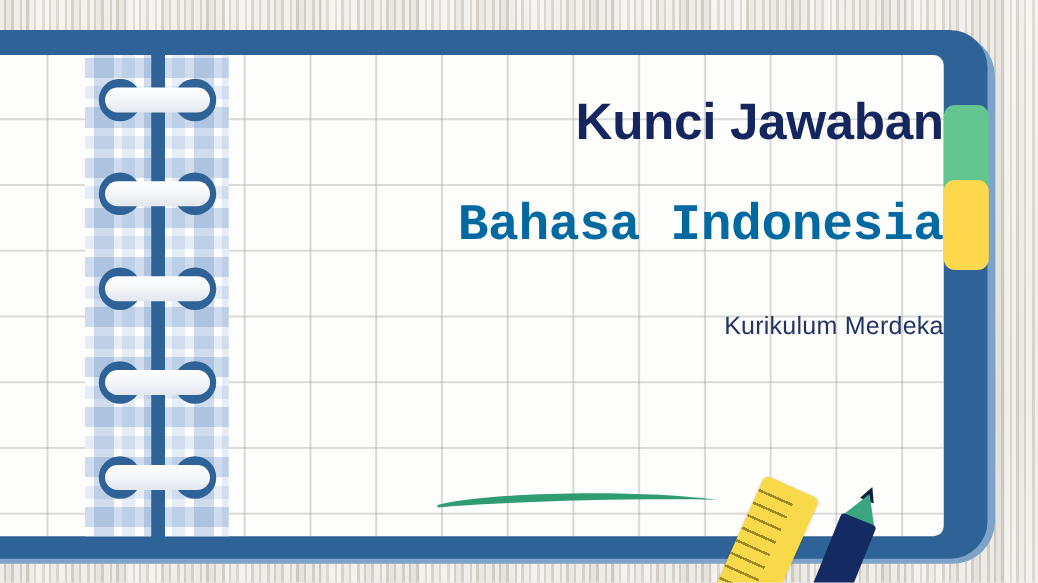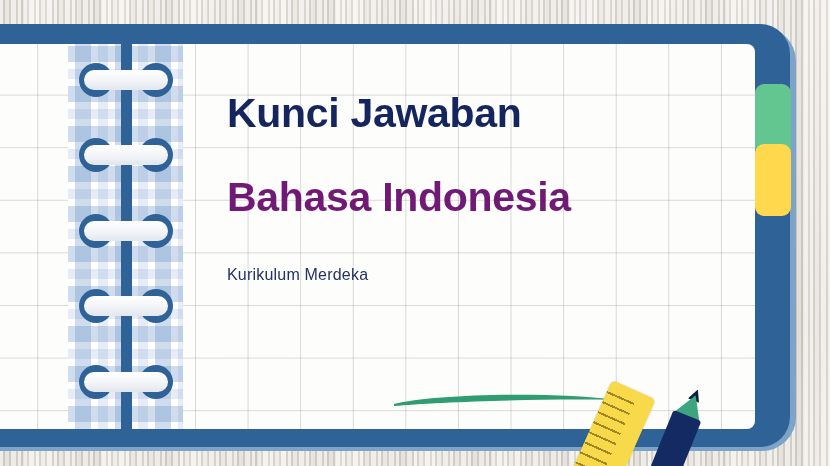--- a/index.html
+++ b/index.html
@@ -84,33 +84,33 @@
   }
 
   
   .tab{position:absolute;width:36px;height:72px;border-radius:9px;}
   .tab.green{left:755px;top:84px;background:#63c58f;}
   .tab.yellow{left:755px;top:144px;background:#ffd84d;}
 
   
   .textblock{
     position:absolute;left:183px;top:44px;width:572px;height:385px;
-    display:flex;flex-direction:column;align-items:flex-start;
-    justify-content:flex-start;padding-top:48px;box-sizing:border-box;margin-left:44px;
+    display:flex;flex-direction:column;align-items:flex-end;
+    justify-content:flex-start;padding-top:32px;box-sizing:border-box;
   }
   .title1{
     font-size:41px;font-weight:700;color:#15255e;letter-spacing:-0.3px;
     line-height:1.05;white-space:nowrap;
   }
   .title2{
-    margin-top:36px;font-size:41px;font-weight:700;color:#701a75;
-    letter-spacing:-0.3px;line-height:1.28;text-align:center;white-space:nowrap;
+    margin-top:36px;font-size:41px;font-weight:700;color:#0369a1;
+    letter-spacing:-0.3px;line-height:1.28;text-align:center;white-space:nowrap;font-family:Liberation Mono, monospace;
   }
   .subtitle{
-    margin-top:42px;font-size:16px;font-weight:400;color:#233363;
+    margin-top:42px;font-size:20px;font-weight:400;color:#233363;
     letter-spacing:0.2px;white-space:nowrap;
   }
   .stroke{position:absolute;left:165px;top:345px;width:230px;height:22px;}
 
   
   .ruler{
     position:absolute;left:612px;top:380px;width:48px;height:150px;
     background:#f7d94a;border-radius:5px;
     transform:rotate(24deg);transform-origin:top left;
     box-shadow:0 0 0 1px rgba(0,0,0,0.06);

